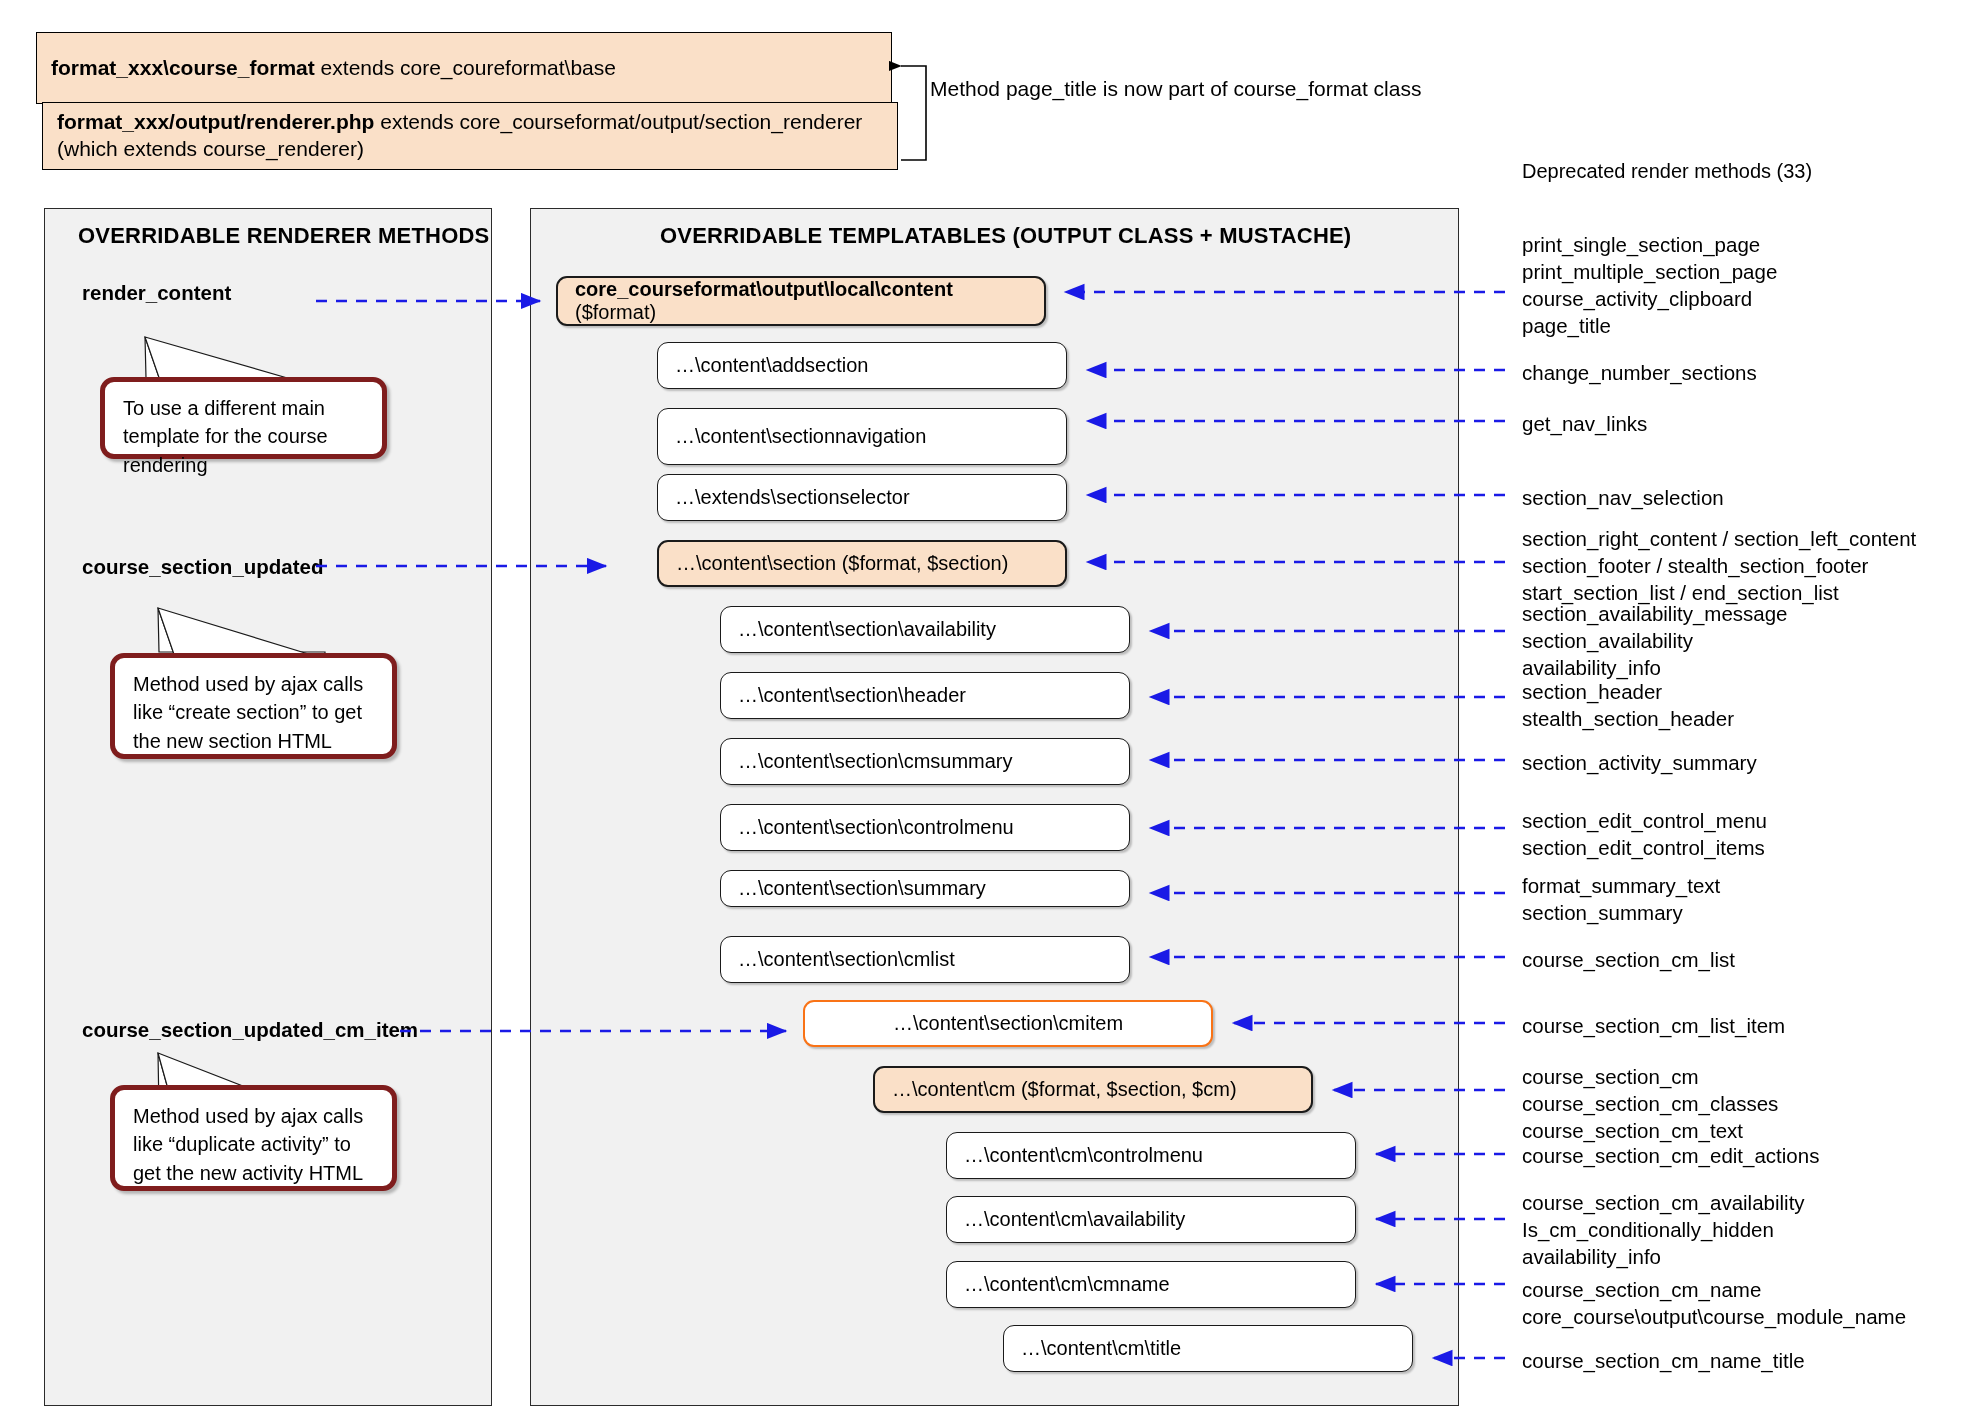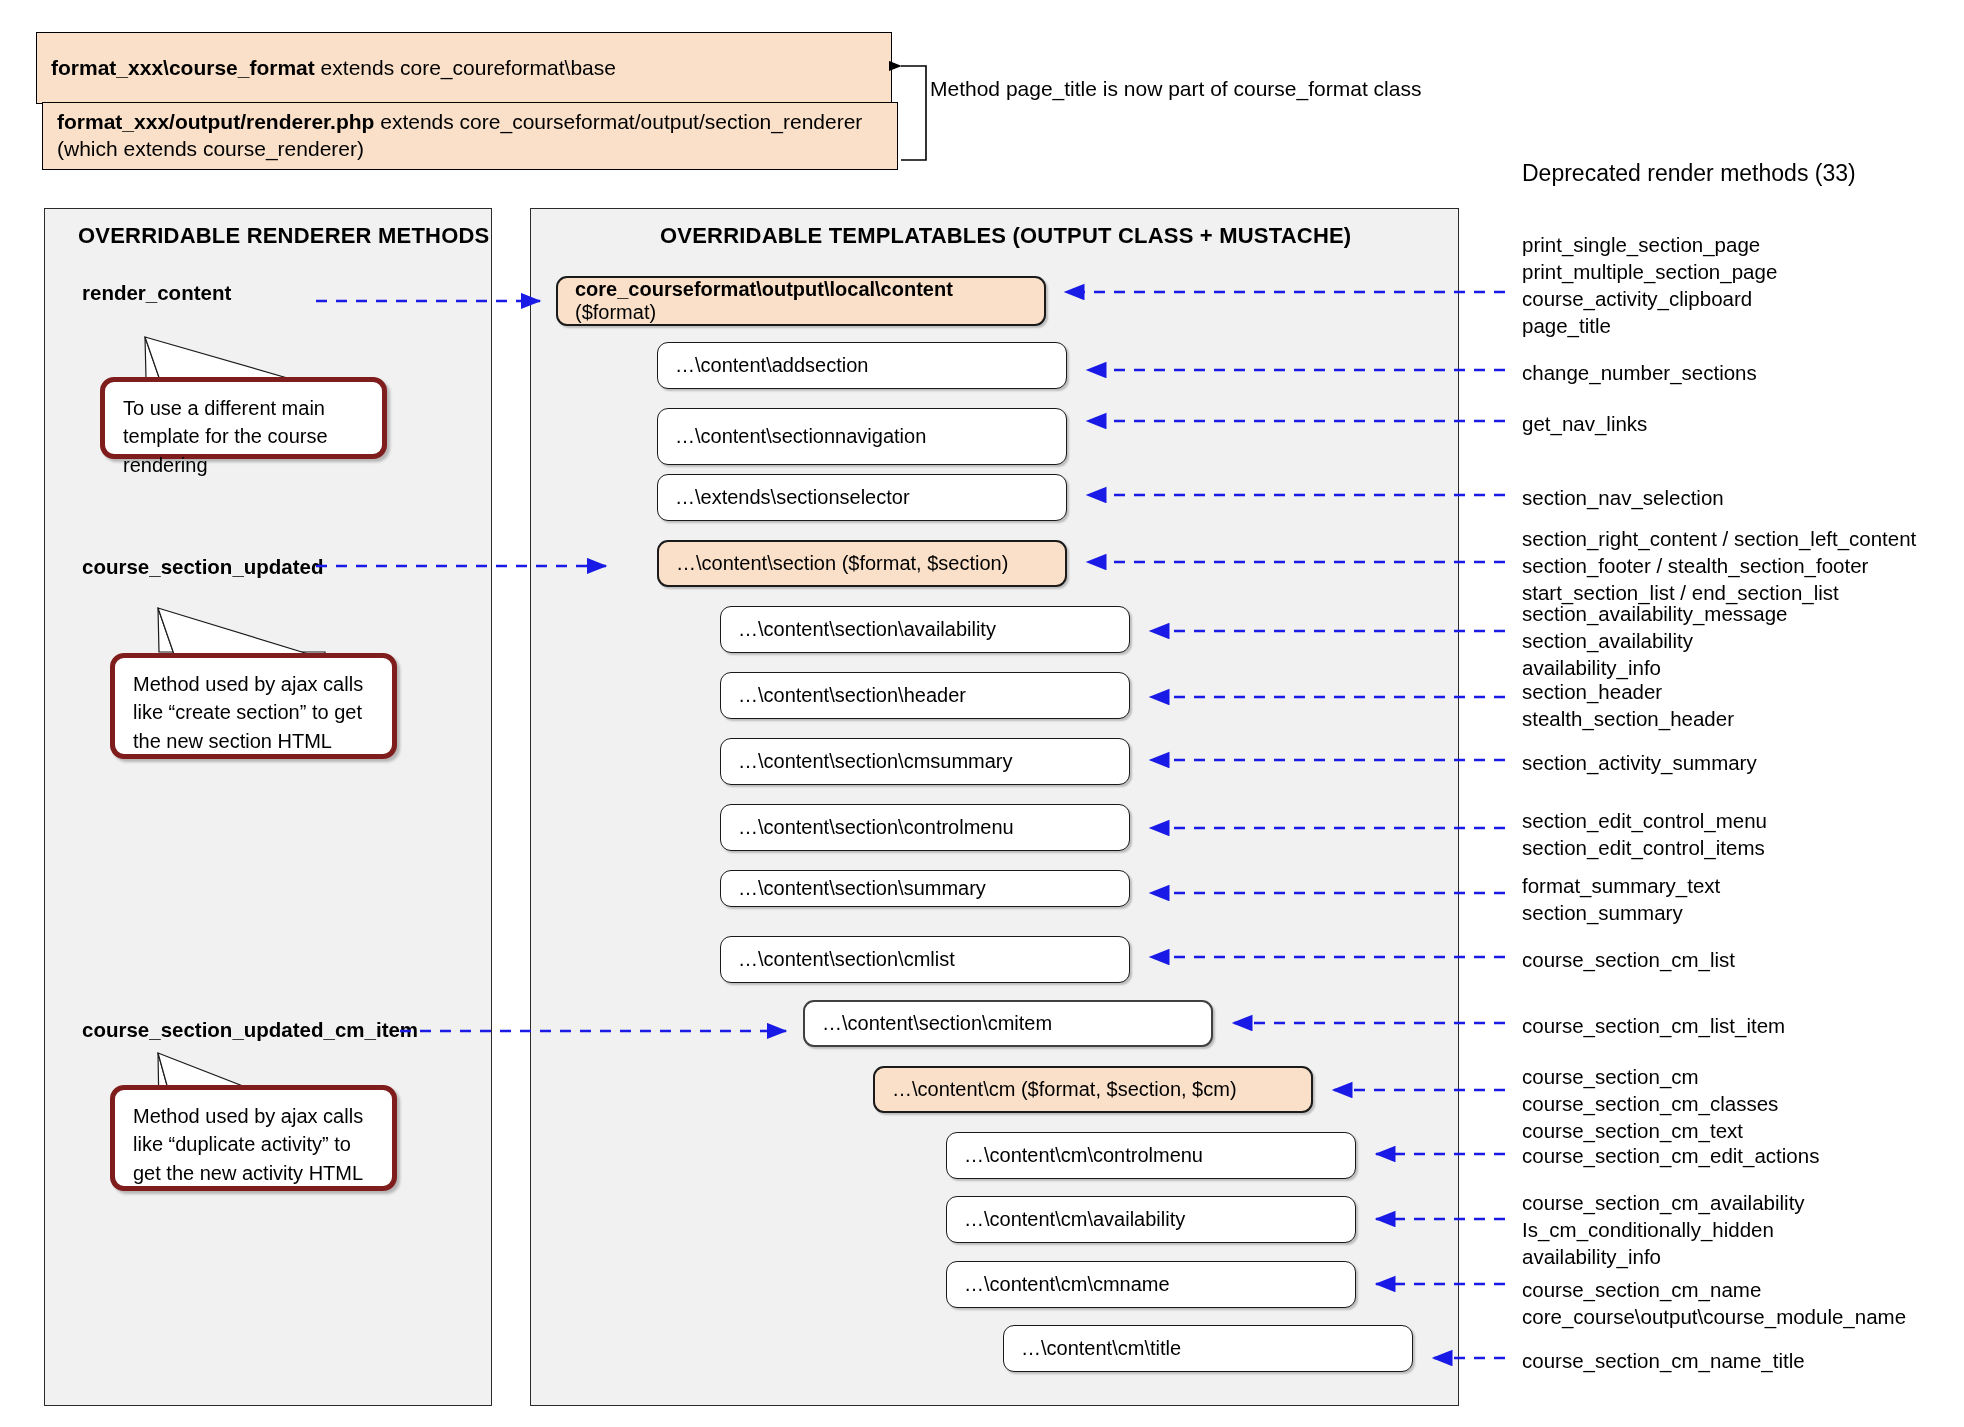--- a/index.html
+++ b/index.html
@@ -25,38 +25,38 @@
     position:absolute;font-weight:bold;font-size:22px;letter-spacing:.2px;
     white-space:nowrap;
   }
   .tmpl{
     position:absolute;box-sizing:border-box;display:flex;align-items:center;
     border:1px solid #1a1a1a;border-radius:11px;background:#ffffff;
     font-size:20px;padding:0 17px;
     box-shadow:2px 2px 2px rgba(0,0,0,.22);
   }
   .tmpl.hl{background:#fae0c8;border:2px solid #1a1a1a;}
-  .tmpl.strong{border:2px solid #404040;}
+  .tmpl.strong{border:2px solid #f97316;justify-content:center;}
 
   .meth{
     position:absolute;font-weight:bold;font-size:20.5px;white-space:nowrap;
   }
 
   
   .callout{
     position:absolute;box-sizing:border-box;
     border:5px solid #7f1d1d;border-radius:14px;background:#ffffff;
     font-size:20px;line-height:1.42;padding:12px 16px 12px 18px;
     box-shadow:3px 3px 3px rgba(0,0,0,.25);
   }
   .tail{position:absolute;}
 
   
   .dep-title{
-    position:absolute;font-size:23px;white-space:nowrap;
+    position:absolute;font-size:20px;white-space:nowrap;
   }
   .dep{
     position:absolute;font-size:20.5px;line-height:1.31;white-space:nowrap;
   }
 
   svg.wires{position:absolute;left:0;top:0;width:1964px;height:1427px;pointer-events:none;}
 </style>
 </head>
 <body>
 

